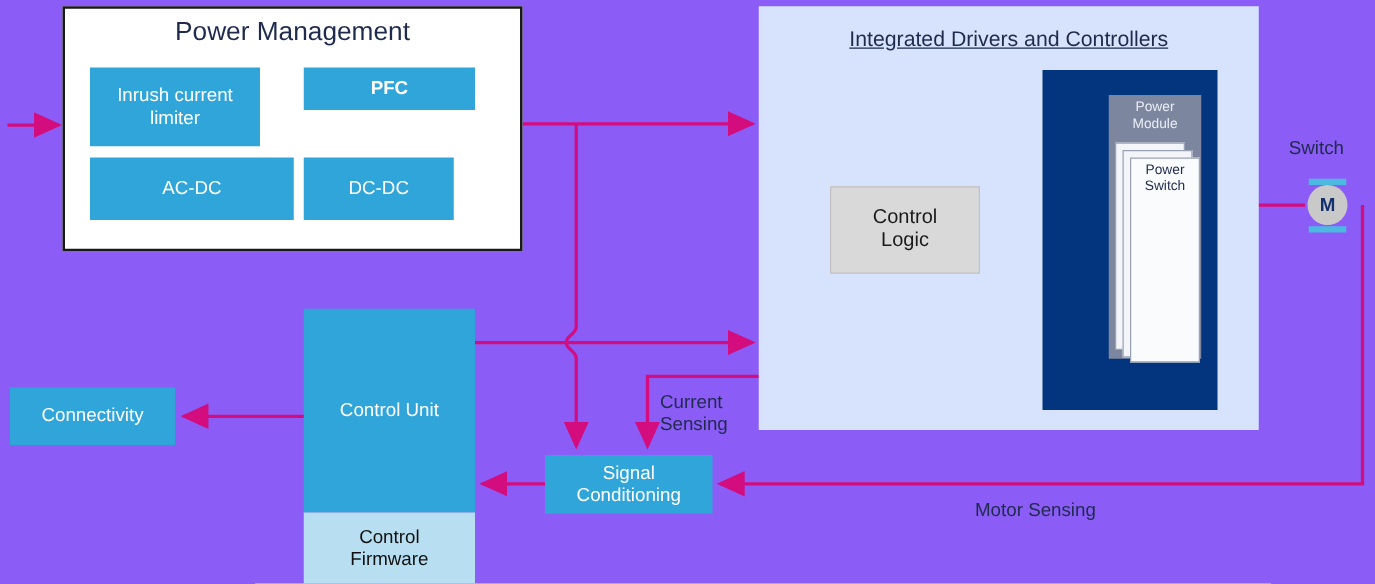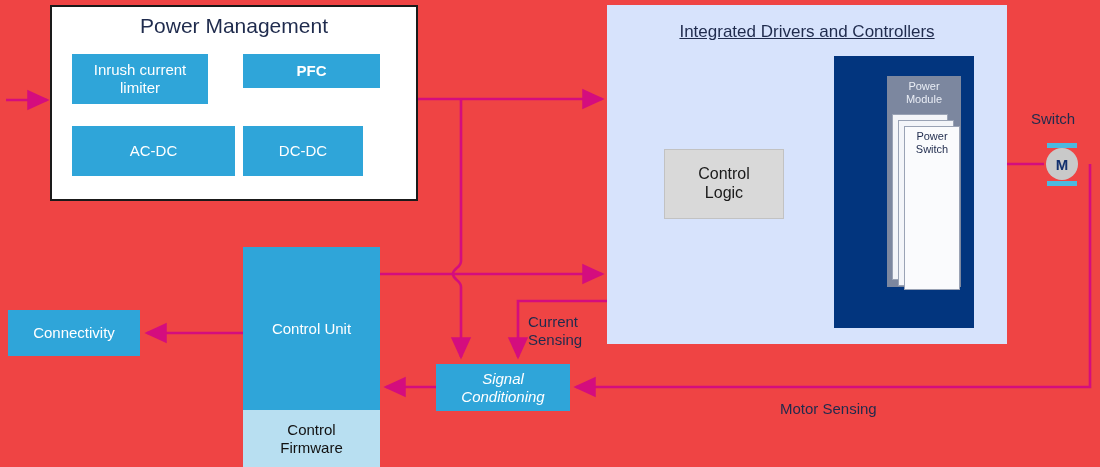--- a/index.html
+++ b/index.html
@@ -7,21 +7,21 @@
     padding: 0;
     background: #ffffff;
   }
   body {
     font-family: "Liberation Sans", sans-serif;
   }
   #canvas {
     position: relative;
     width: 1100px;
     height: 467px;
-    background: #ef4444;
+    background: #8b5cf6;
     overflow: hidden;
   }
   .box {
     position: absolute;
     box-sizing: border-box;
     display: flex;
     align-items: center;
     justify-content: center;
     text-align: center;
     line-height: 1.18;
@@ -39,28 +39,28 @@
     text-align: center;
     color: #1f2b4d;
     font-size: 21px;
   }
   
   .cyan {
     background: #2FA5D9;
     color: #ffffff;
     font-size: 15px;
   }
-  #blk-inrush { left: 72px;  top: 54px;  width: 136px; height: 50px; }
+  #blk-inrush { left: 72px;  top: 54px;  width: 136px; height: 63px; }
   #blk-pfc    { left: 243px; top: 54px;  width: 137px; height: 34px; font-weight: bold; }
   #blk-acdc   { left: 72px;  top: 126px; width: 163px; height: 50px; }
   #blk-dcdc   { left: 243px; top: 126px; width: 120px; height: 50px; }
 
   #blk-connectivity { left: 8px;  top: 310px; width: 132px; height: 46px; font-size: 15px; }
   #blk-control-unit { left: 243px; top: 247px; width: 137px; height: 163px; font-size: 15px; }
-  #blk-signal-cond  { left: 436px; top: 364px; width: 134px; height: 47px; font-size: 15px; font-style: italic; }
+  #blk-signal-cond  { left: 436px; top: 364px; width: 134px; height: 47px; font-size: 15px; }
 
   #blk-control-fw {
     left: 243px; top: 410px; width: 137px; height: 57px;
     background: #B8DFF1;
     color: #111111;
     font-size: 15px;
   }
 
   
   #idc-panel {

